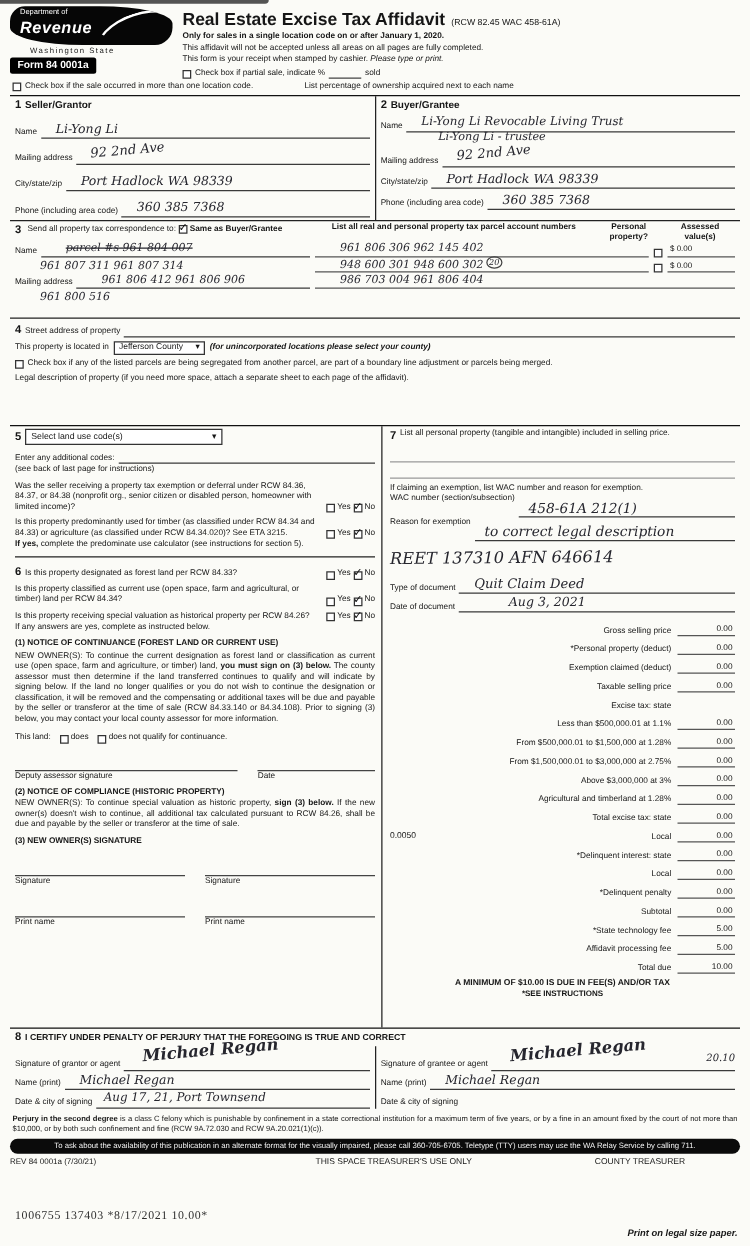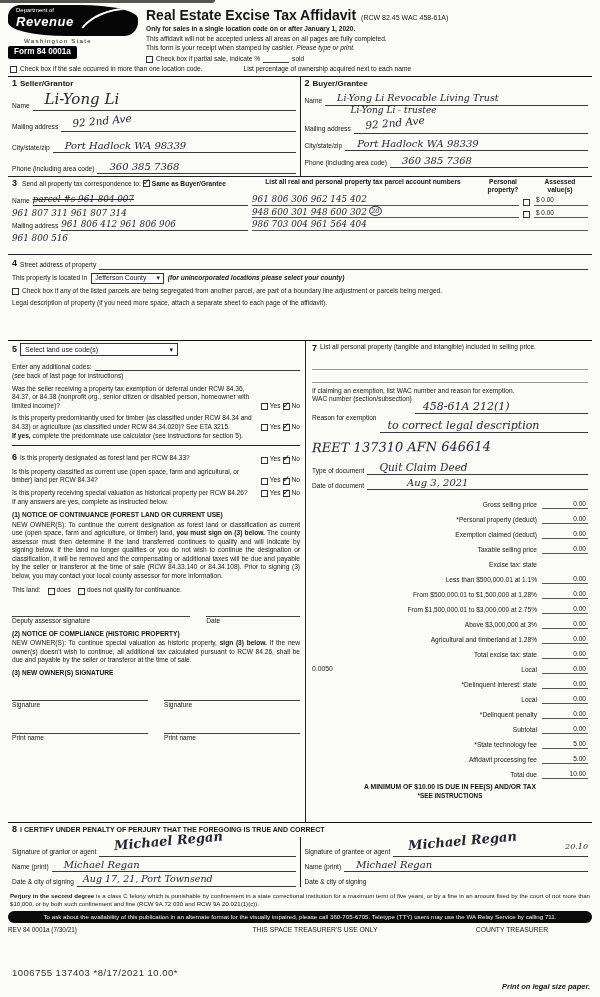--- a/index.html
+++ b/index.html
@@ -34,37 +34,37 @@
   .mini-line{display:inline-block;width:26px;border-bottom:1px solid #444;height:7px}
   .multirow{display:flex;align-items:center;gap:3px;margin:2px 0 2px 2px}
   .ownership{margin-left:38px}
   
   .sec12{display:flex;border-top:1.6px solid #111;min-height:100px}
   .pcol{flex:1;padding:1px 4px 2px;min-width:0}
   .pcol+.pcol{border-left:1px solid #222}
   .sec-title{font-size:8px;font-weight:700;display:flex;align-items:baseline}
   .frow{display:flex;align-items:flex-end;height:21px}
   .frow.h16{height:16px}.frow.h11{height:11px}.frow.h17{height:17px}
-  .hw-name{font-size:15px}.hw-trust{font-size:9.5px}.hw-trustee{font-size:9px;padding-left:34px}
+  .hw-name{font-size:10px}.hw-trust{font-size:9.5px}.hw-trustee{font-size:9px;padding-left:34px}
   .hw-addr{font-size:10.5px;transform:rotate(-5deg);transform-origin:left bottom}
   .hw-city{font-size:10px}.hw-phone{font-size:10px}
   
   .sec3{border-top:1px solid #222;padding:1px 4px 2px;min-height:78px}
   .s3head{display:flex;align-items:flex-start;gap:4px}
   .s3h-left{width:236px;min-width:236px;display:flex;align-items:center;gap:2px}
   .s3h-parcel{flex:1;text-align:center;font-weight:700;line-height:1.15}
   .s3h-pp{width:50px;text-align:center;font-weight:700;line-height:1.15}
   .s3h-av{width:56px;text-align:center;font-weight:700;line-height:1.15}
   .s3body{display:flex;gap:4px}
   .s3left{width:236px;min-width:236px}
   .s3row{display:flex;align-items:flex-end;height:12.5px}
   .s3right{flex:1}
   .prow{display:flex;align-items:flex-end;height:12.5px;gap:4px}
   .pfill{flex:1;border-bottom:1px solid #555;position:relative}
-  .phw{position:absolute;bottom:-1px;left:0;font-size:8.8px}
+  .phw{position:absolute;bottom:-1px;left:20px;font-size:8.8px}
   .pval{width:54px;min-width:54px;border-bottom:1px solid #555;font-size:6.4px;padding-left:2px}
   .struck{text-decoration:line-through;text-decoration-thickness:1px}
   .circ{display:inline-block;border:1px solid #444;border-radius:50%;padding:0 1.5px;font-size:6.5px;margin-left:2px;transform:translateY(-2px)}
   
   .sec4{border-top:1px solid #222;padding:2px 4px 0;min-height:86px}
   .s4row1{display:flex;align-items:flex-end;height:13px}
   .s4row2{display:flex;align-items:center;gap:4px;margin-top:3px}
   .county-box{display:inline-flex;align-items:center;gap:10px;border:1px solid #333;background:#fff;padding:0 3px;height:11px;font-size:6.8px;cursor:default}
   .county-note{font-weight:700;font-style:italic}
   .s4row3{display:flex;align-items:center;gap:3px;margin-top:3px}
@@ -125,21 +125,21 @@
   .name-hw{position:absolute;bottom:0;left:12px;font-size:10px}
   .date-hw{position:absolute;bottom:0;left:6px;font-size:9.5px}
   .signote{position:absolute;right:0;bottom:3px;font-size:8px}
   
   .perjury{font-size:6.1px;margin-top:3px;padding:0 2px;text-align:justify}
   .accbar{background:#0b0b0b;color:#f5f5f5;font-size:6.2px;text-align:center;padding:2px 14px;margin:3px 0 2px;border-radius:8px}
   .bottomrow{display:flex;align-items:baseline;font-size:6.4px;margin-top:3px}
   .bottomrow .rev{width:190px}
   .bottomrow .tspace{flex:1;text-align:center;font-size:6.8px}
   .bottomrow .ctreas{width:160px;text-align:center;font-size:6.8px}
-  .stamp{position:absolute;left:12px;bottom:18px;font-family:Liberation Sans, sans-serif;font-size:9.5px;color:#2e2e2e;letter-spacing:.5px}
+  .stamp{position:absolute;left:12px;bottom:18px;font-family:Liberation Serif, serif;font-size:9.5px;color:#2e2e2e;letter-spacing:.5px}
   .printnote{position:absolute;right:10px;bottom:5px;font-weight:700;font-style:italic;font-size:7.5px}
 </style>
 </head>
 <body>
 
 <div class="page">
   <div class="smear"></div>
 
   <div class="header">
     <div class="logo-col">
@@ -291,21 +291,21 @@
         </div>
         <div class="prow">
           <span class="pfill">
             <span class="hw phw"><span>948 600 301   948 600 302</span><span class="circ">20</span></span>
           </span>
           <span class="cb"></span>
           <span class="pval">$ 0.00</span>
         </div>
         <div class="prow">
           <span class="pfill">
-            <span class="hw phw">986 703 004   961 564 404</span>
+            <span class="hw phw">986 703 004   961 806 404</span>
           </span>
         </div>
       </div>
     </div>
   </div>
 
   <div class="sec4">
     <div class="s4row1">
       <span class="num">4</span>
       <span class="lbl">Street address of property</span>

